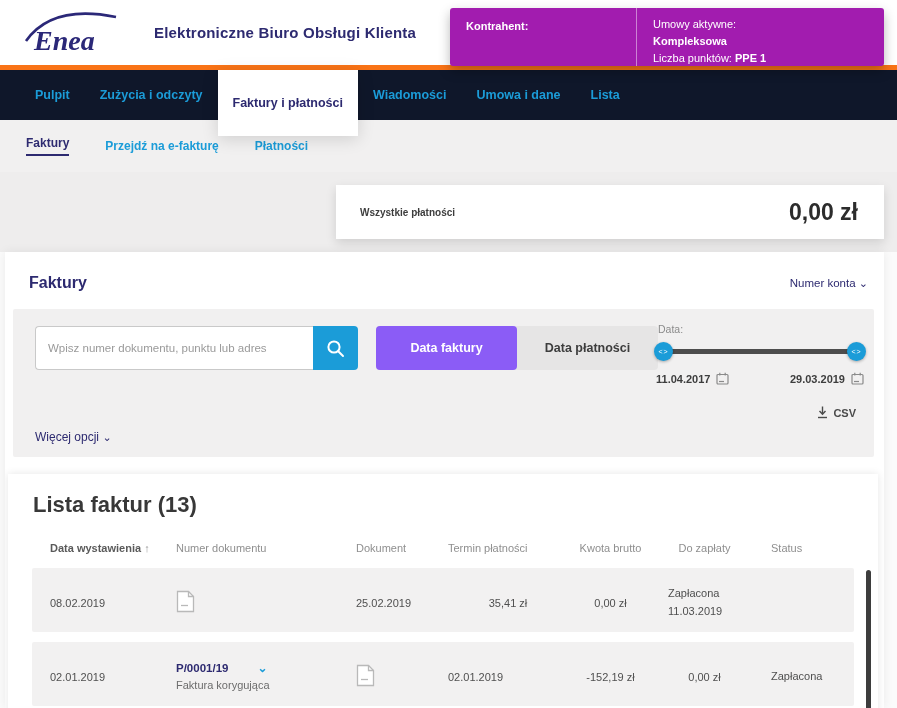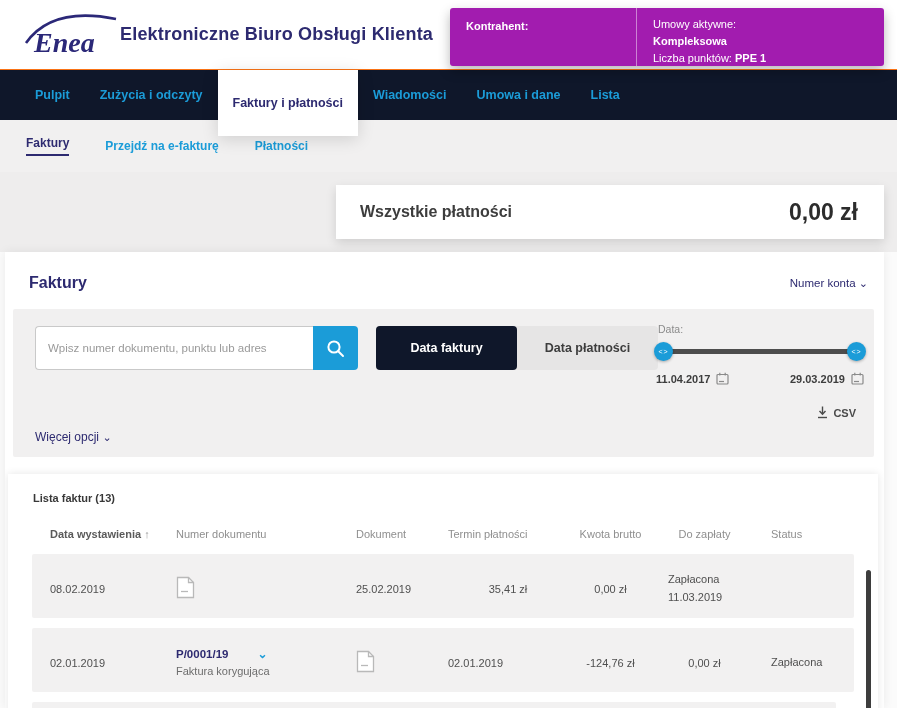--- a/index.html
+++ b/index.html
@@ -1,23 +1,23 @@
 <!DOCTYPE html>
 <html><head>
 <meta charset="utf-8">
 <style>
   * { margin:0; padding:0; box-sizing:border-box; }
   html,body { width:897px; height:708px; overflow:hidden; background:#fbfbfb;
               font-family:"Liberation Sans", sans-serif; }
 
   
   .header { position:relative; height:70px; background:#fff; display:flex;
-            align-items:center; padding-left:24px; border-bottom:1px solid #f97316; }
+            align-items:center; padding-left:24px; border-bottom:5px solid #f97316; }
   .logo { width:96px; height:50px; flex:0 0 auto; }
-  .app-title { font-size:18px; font-weight:bold; color:#2d2a70; letter-spacing:.2px; }
+  .app-title { margin-left:34px; font-size:15px; font-weight:bold; color:#2d2a70; letter-spacing:.2px; }
   .contract-card { position:absolute; left:450px; top:8px; width:434px; height:58px;
                    background:#a21caf; border-radius:3px; display:flex; color:#fff;
                    box-shadow:0 5px 12px rgba(0,0,0,.28); font-size:11px; z-index:5; }
   .contract-left { width:186px; padding:12px 0 0 16px; font-weight:bold; }
   .contract-right { border-left:1px solid rgba(255,255,255,.45); padding:8px 0 0 16px; line-height:1.55; }
   .contract-right .b { font-weight:bold; }
 
   
   .main-nav { position:relative; z-index:2; height:50px; background:#0f172a; display:flex;
               padding-left:20px; }
@@ -30,21 +30,21 @@
   .sub-nav { position:relative; z-index:1; height:52px; background:#f1f0f0; display:flex;
              align-items:center; gap:36px; padding-left:26px; }
   .sub-item { font-size:12px; font-weight:bold; color:#1b9cd8; cursor:pointer; }
   .sub-item.active { color:#2d2a70; border-bottom:2px solid #2d2a70; padding-bottom:4px; }
 
   
   .summary-strip { position:relative; height:80px; background:#eeeded; }
   .payments-card { position:absolute; left:336px; right:13px; top:13px; height:54px;
                    background:#fff; box-shadow:0 4px 10px rgba(0,0,0,.13); display:flex;
                    align-items:center; justify-content:space-between; padding:0 26px 0 24px; }
-  .payments-label { font-size:16px; font-weight:bold; color:#3d3d3d; }
+  .payments-label { font-size:10px; font-weight:bold; color:#3d3d3d; }
   .payments-amount { font-size:23px; font-weight:bold; color:#2c2c2c; }
 
   
   .content-panel { position:relative; margin:0 13px 0 5px; height:456px; background:#fff;
                    box-shadow:0 0 10px rgba(0,0,0,.07); overflow:hidden; }
   .panel-header { display:flex; justify-content:space-between; align-items:center;
                   padding:22px 16px 17px 24px; }
   .panel-title { font-size:16px; font-weight:bold; color:#2d2a70; }
   .account-dropdown { font-size:11.5px; color:#2d2a70; cursor:pointer; }
   .chev { font-size:11px; color:#1b9cd8; }
@@ -57,21 +57,21 @@
   .search-wrap { display:flex; height:44px; }
   .search-input { width:278px; border:1px solid #c9c9c9; border-right:none;
                   border-radius:4px 0 0 4px; padding:0 12px; font-size:11.5px; color:#555;
                   background:#fff; outline:none; font-family:inherit; }
   .search-input::placeholder { color:#9a9a9a; }
   .search-btn { width:45px; background:#1b9cd8; border:none; border-radius:0 4px 4px 0;
                 display:flex; align-items:center; justify-content:center; cursor:pointer; }
   .toggle-group { display:flex; margin-left:18px; height:44px; background:#e6e5e5; border-radius:4px; }
   .toggle-btn { width:141px; display:flex; align-items:center; justify-content:center;
                 font-size:12.5px; font-weight:bold; color:#3d3d3d; cursor:pointer; }
-  .toggle-btn.active { background:#0f172a; color:#fff; border-radius:4px; }
+  .toggle-btn.active { background:#8b5cf6; color:#fff; border-radius:4px; }
 
   .slider-group { position:absolute; top:14px; right:10px; width:208px; }
   .slider-label { font-size:10.5px; color:#8b8b8b; margin:0 0 7px 2px; }
   .slider-track { position:relative; height:19px; }
   .track-line { position:absolute; left:2px; right:2px; top:7px; height:5px;
                 background:#4d4d4d; border-radius:3px; }
   .handle { position:absolute; top:0; width:19px; height:19px; border-radius:50%;
             background:#1b9cd8; color:#fff; display:flex; align-items:center;
             justify-content:center; font-size:7px; letter-spacing:1px;
             box-shadow:0 1px 3px rgba(0,0,0,.3); cursor:pointer; }
@@ -82,21 +82,21 @@
   .cal-icon { cursor:pointer; display:inline-flex; }
 
   .csv-link { position:absolute; right:18px; top:97px; display:flex; align-items:center;
               gap:5px; font-size:11px; font-weight:bold; color:#4a4a4a; cursor:pointer; }
   .more-options { position:absolute; left:22px; bottom:13px; font-size:12px; color:#2d2a70;
                   cursor:pointer; }
 
   
   .list-card { position:relative; margin:17px 6px 0 3px; background:#fff;
                box-shadow:0 0 8px rgba(0,0,0,.1); padding:18px 0 0 0; height:400px; }
-  .list-title { margin-left:25px; font-size:11px; font-weight:bold; color:#383838; }
+  .list-title { margin-left:25px; font-size:22px; font-weight:bold; color:#383838; }
   .invoice-table { margin:24px 24px 0 24px; }
   .t-grid { display:grid; grid-template-columns:126px 180px 92px 120px 85px 103px 1fr;
             padding:0 18px; align-items:center; }
   .t-head { font-size:11px; color:#8f8f8f; margin-bottom:14px; }
   .t-head .sorted { font-weight:bold; color:#5a5a5a; }
   .num { text-align:center; }
   .t-head .status-h, .t-row .status-cell { padding-left:15px; }
   .t-row { background:#f2f1f1; border-radius:2px; margin-bottom:10px; min-height:56px;
            padding-top:17px; padding-bottom:12px; font-size:11px; color:#4f4f4f; cursor:pointer; }
   .doc-cell { line-height:1.5; }
@@ -277,21 +277,21 @@
       <div class="doc-type">Faktura korygująca</div>
     </div>
     <div>
       <svg width="19" height="23" viewBox="0 0 19 23">
         <path d="M1.5 1.5 h11 l5 5 v15 h-16 z" fill="#fff" stroke="#b9b9b9" stroke-width="1.3"></path>
         <path d="M12.5 1.5 v5 h5" fill="none" stroke="#b9b9b9" stroke-width="1.3"></path>
         <line x1="5" y1="15.5" x2="12" y2="15.5" stroke="#b9b9b9" stroke-width="1.3"></line>
       </svg>
     </div>
     <div>02.01.2019</div>
-    <div class="num">-124,76 zł</div>
+    <div class="num">-152,19 zł</div>
     <div class="num">0,00 zł</div>
     <div class="status-cell">
       <div>Zapłacona</div>
       <div></div>
     </div>
   </div>
 </div>
       <div class="row-sliver"></div>
     </div>
 

